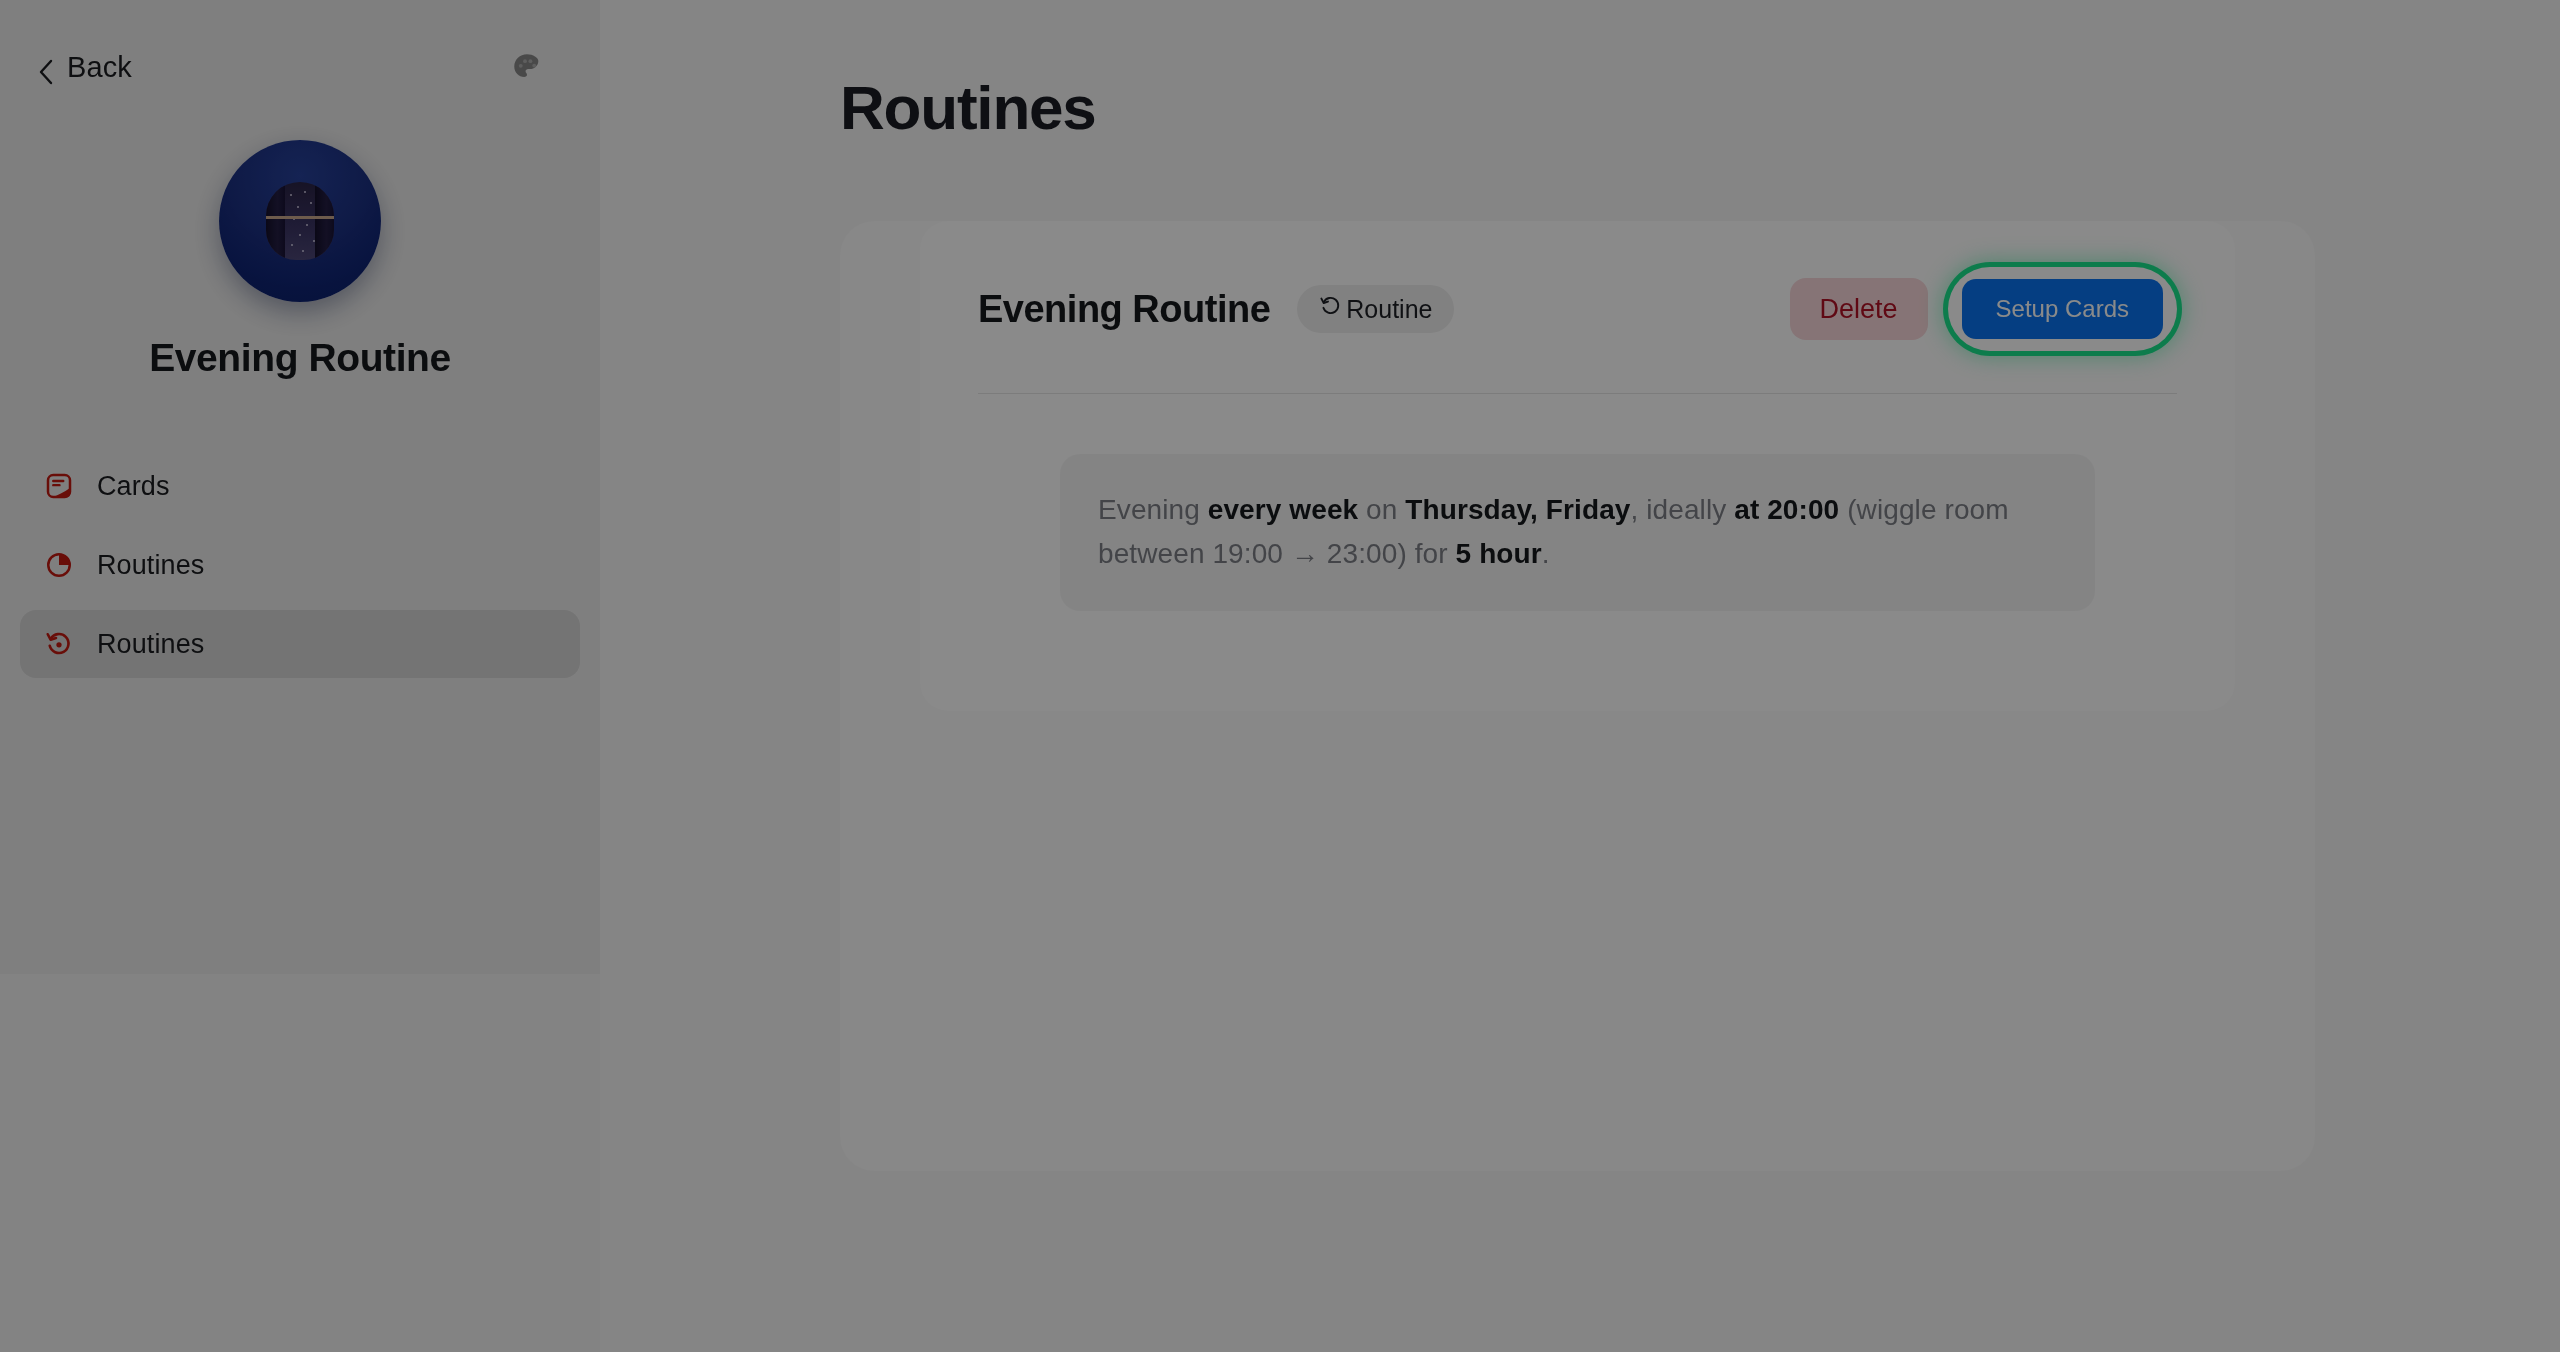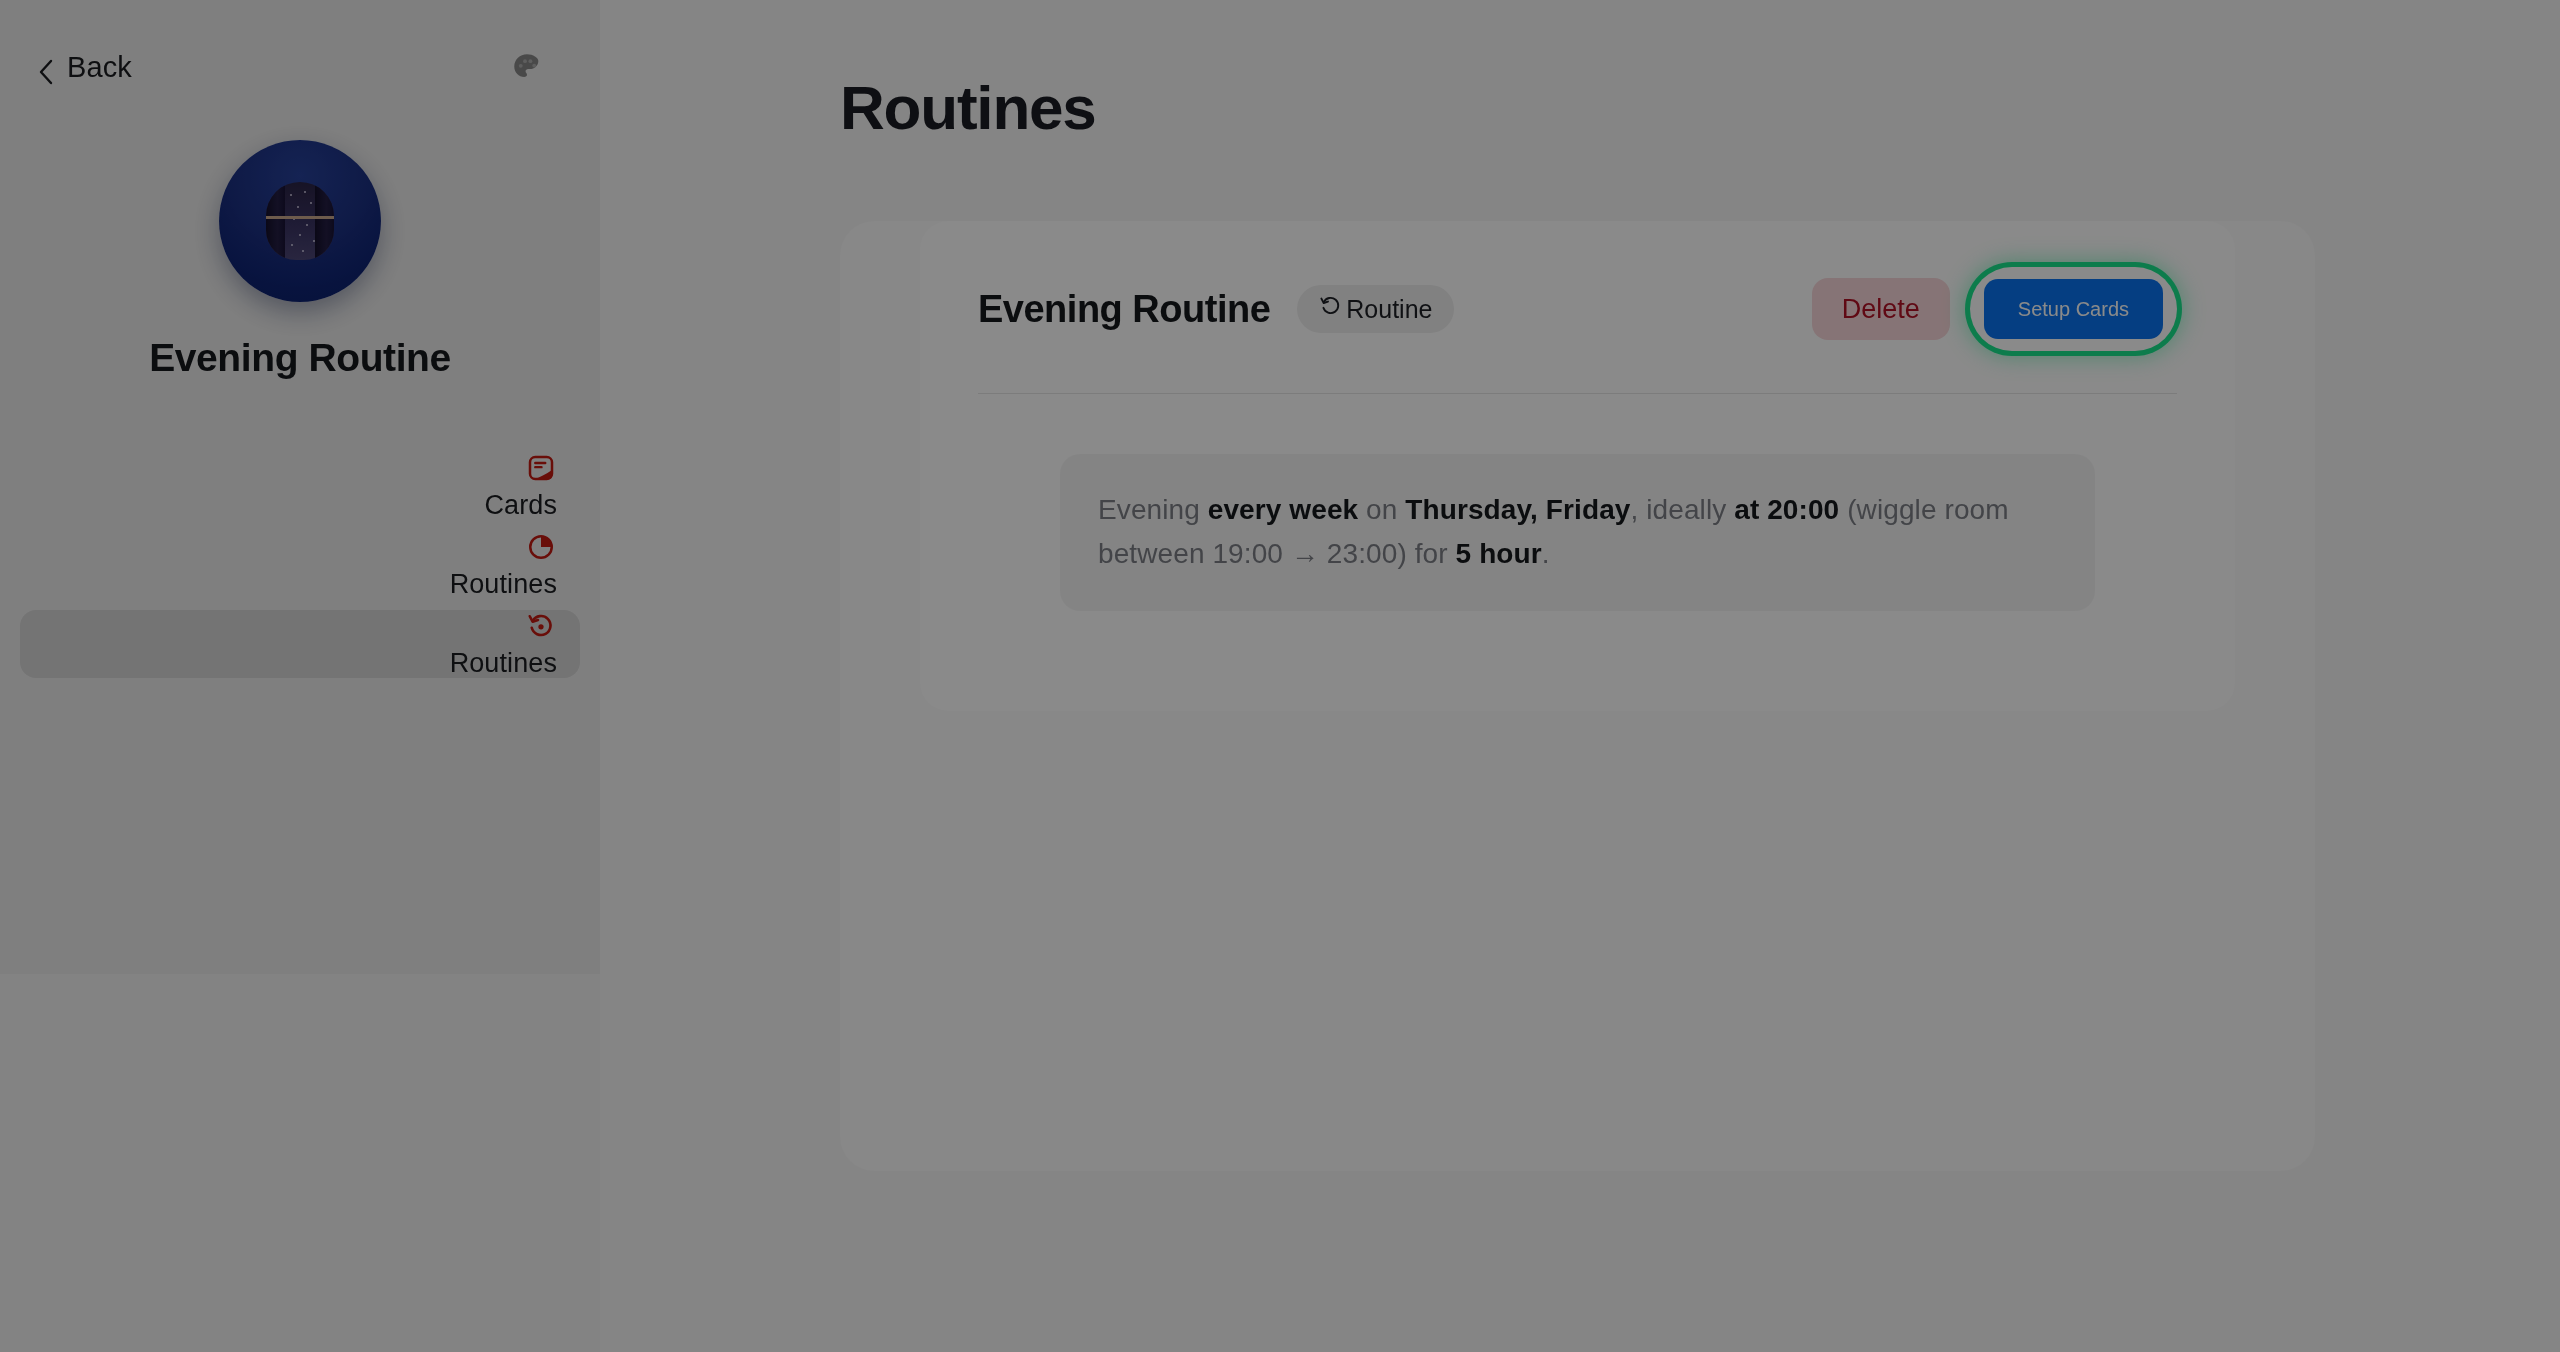--- a/index.html
+++ b/index.html
@@ -134,27 +134,26 @@
 
   .nav {
     margin-top: 72px;
     padding: 0 20px;
     display: flex;
     flex-direction: column;
     gap: 11px;
   }
   .nav-item {
     display: flex;
-    align-items: flex-end;
-    gap: 6px;
+    align-items: center;
+    gap: 22px;
     height: 68px;
     padding: 0 23px;
     border-radius: 16px;
     cursor: pointer;
-    flex-direction: column;
   }
   .nav-item.active { background: rgba(0,0,0,0.085); }
   .nav-label {
     font-size: 27px;
     color: #1b1d21;
     letter-spacing: 0.1px;
   }
   .nav-icon {
     width: 32px; height: 32px;
     display: flex; align-items: center; justify-content: center;
@@ -246,21 +245,21 @@
     padding: 12px 14px;
     box-shadow: 0 0 0 5px #19e68c, 0 0 22px 6px rgba(25,230,140,0.45);
   }
   .setup-btn {
     height: 60px;
     padding: 0 34px;
     border-radius: 14px;
     border: none;
     background: #0a74f0;
     color: #ffffff;
-    font-size: 20px;
+    font-size: 24px;
     font-family: "Liberation Sans", sans-serif;
     cursor: pointer;
     white-space: nowrap;
   }
   .divider {
     margin-top: 42px;
     height: 1px;
     background: rgba(0,0,0,0.10);
   }
   .schedule-box {

